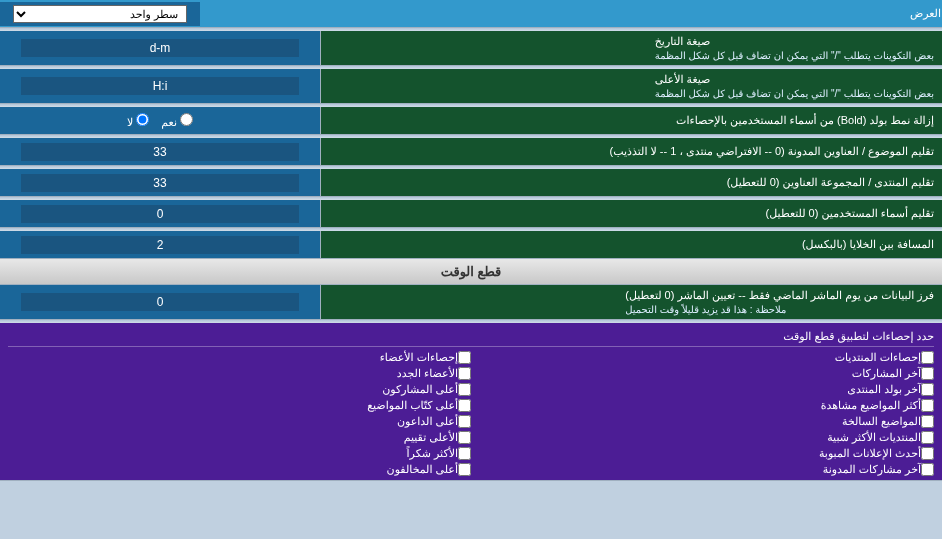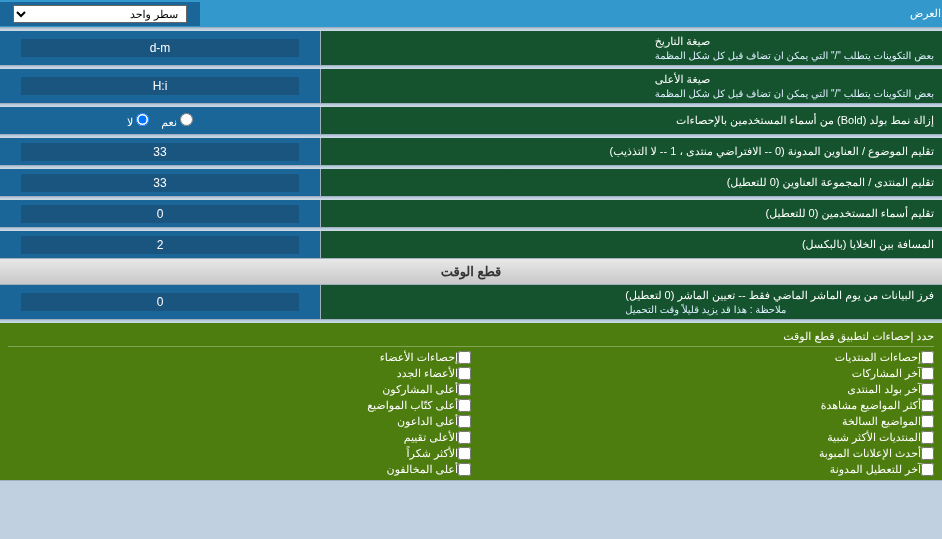--- a/index.html
+++ b/index.html
@@ -95,21 +95,21 @@
     .top-row-select select {
       background: #fff;
       color: #000;
       border: 1px solid #666;
       font-size: 11px;
       padding: 1px 4px;
       width: 90%;
     }
     
     .checkbox-section {
-      background: #4d7c0f;
+      background: #4c1d95;
       padding: 4px 8px;
       border-bottom: 1px solid #a0b0c0;
     }
     .checkbox-section-title {
       color: #fff;
       font-size: 11px;
       text-align: right;
       padding: 3px 0;
       border-bottom: 1px solid rgba(255,255,255,0.3);
       margin-bottom: 4px;
@@ -289,21 +289,21 @@
           <div class="checkbox-item">
             <input type="checkbox" style="">
             <span>المنتديات الأكثر شبية</span>
           </div>
           <div class="checkbox-item">
             <input type="checkbox" style="">
             <span>أحدث الإعلانات المبوبة</span>
           </div>
           <div class="checkbox-item">
             <input type="checkbox" style="">
-            <span>آخر للتعطيل المدونة</span>
+            <span>آخر مشاركات المدونة</span>
           </div>
         </div>
       <div class="checkbox-col" id="cb-col-2">
           <div class="checkbox-item">
             <input type="checkbox" style="">
             <span>إحصاءات الأعضاء</span>
           </div>
           <div class="checkbox-item">
             <input type="checkbox" style="">
             <span>الأعضاء الجدد</span>

